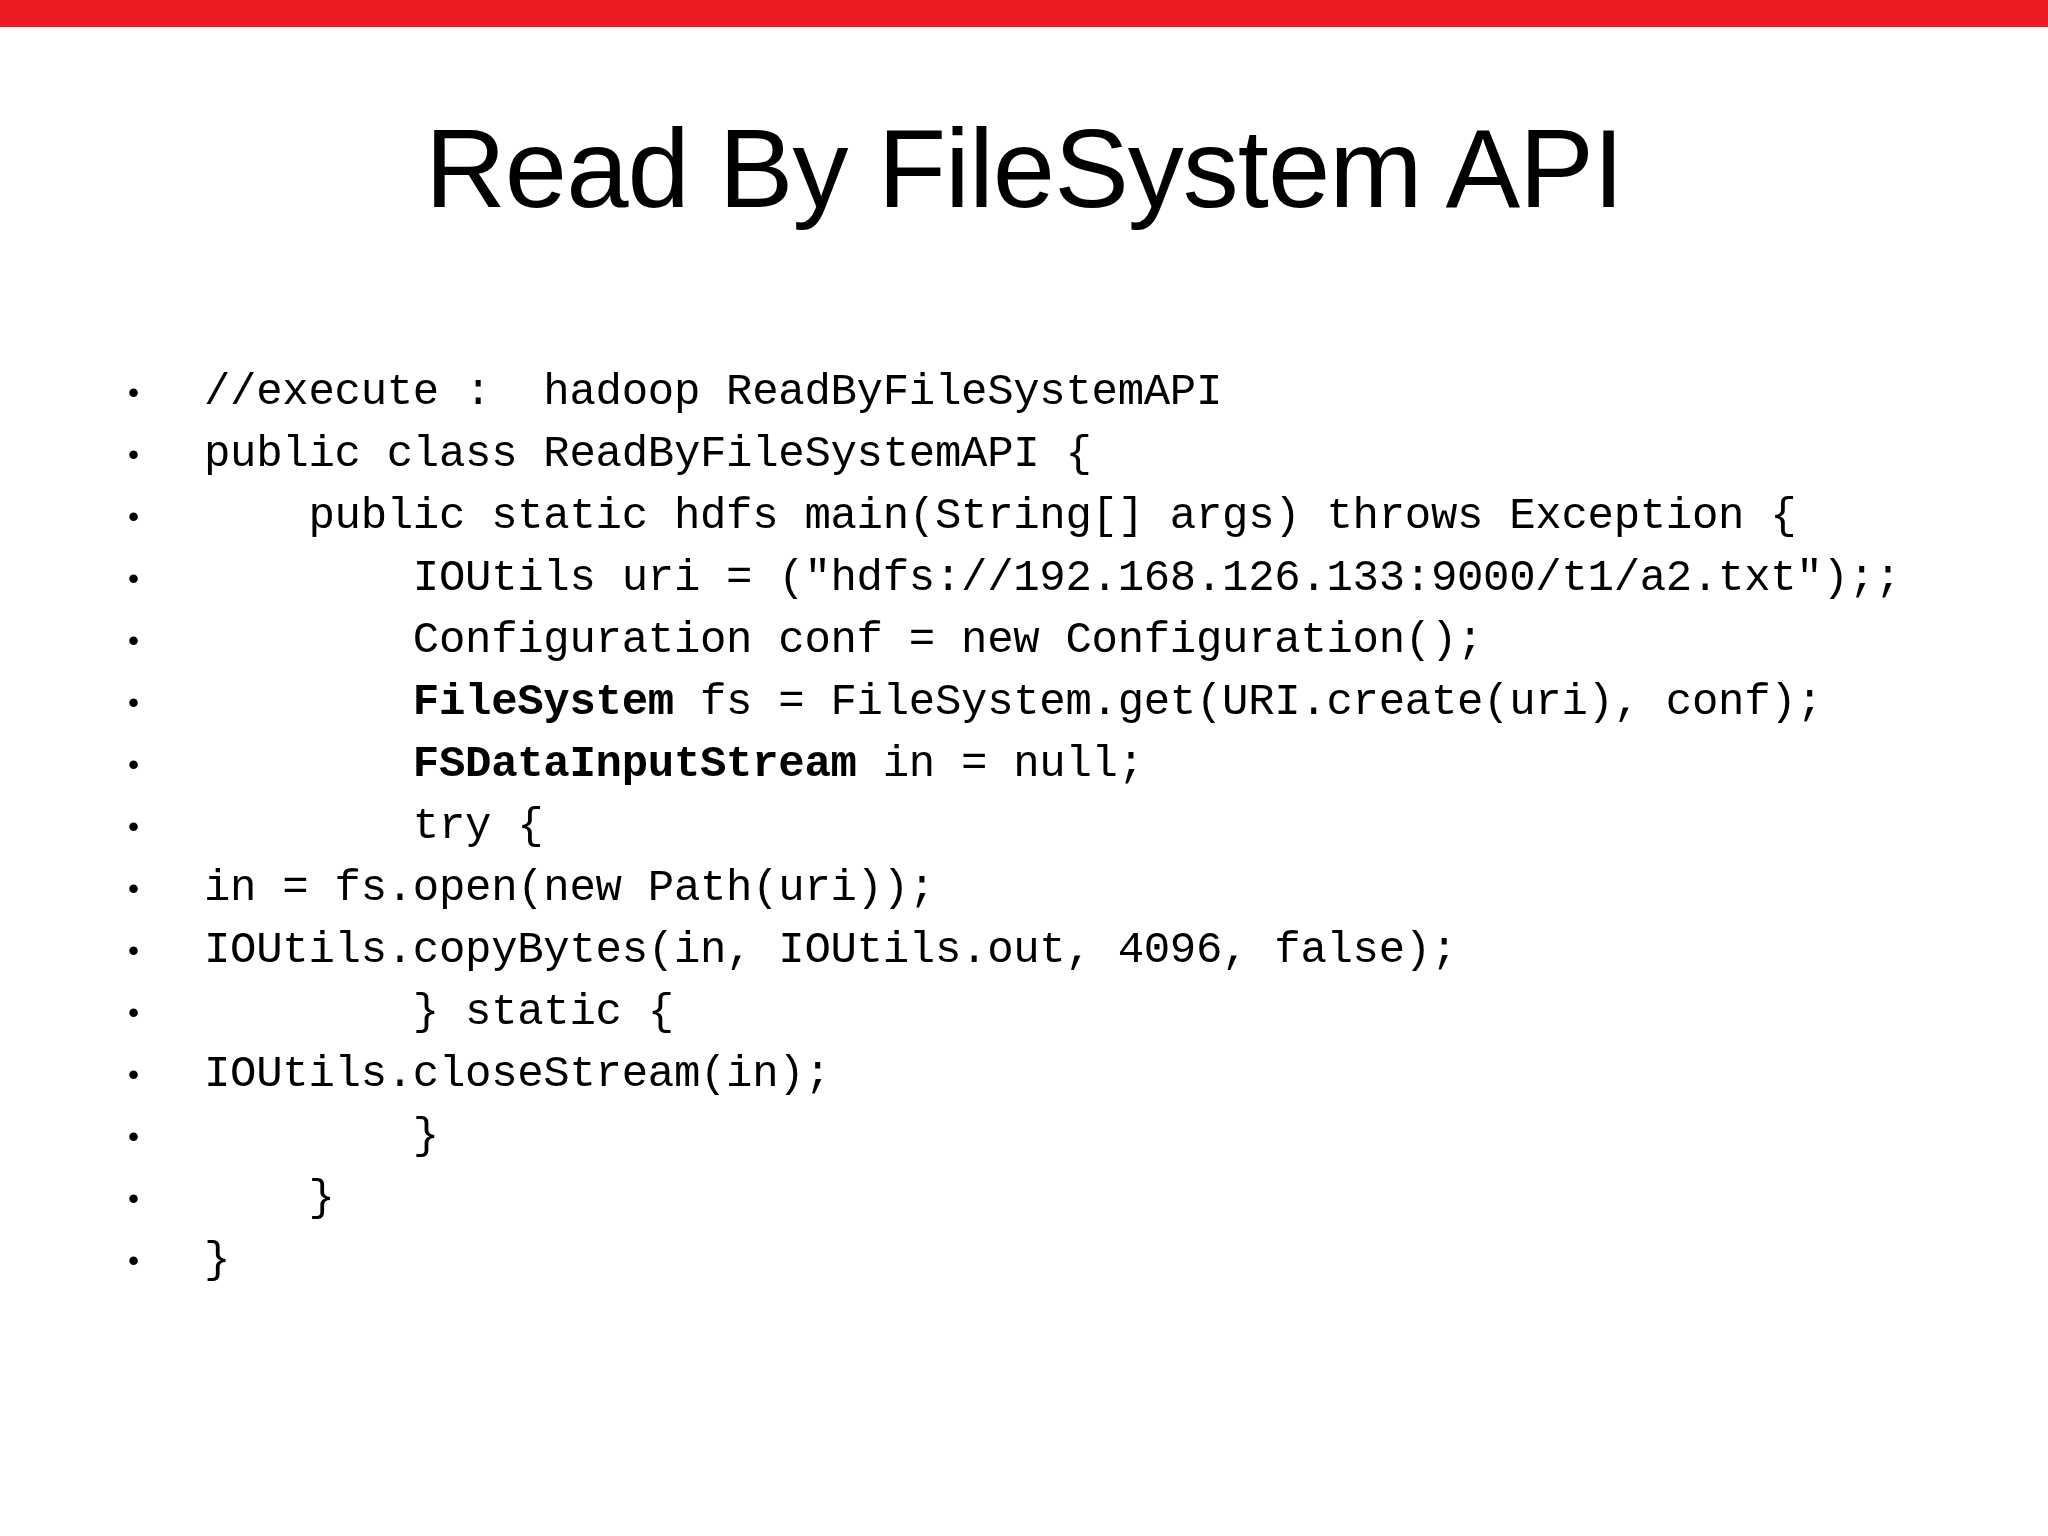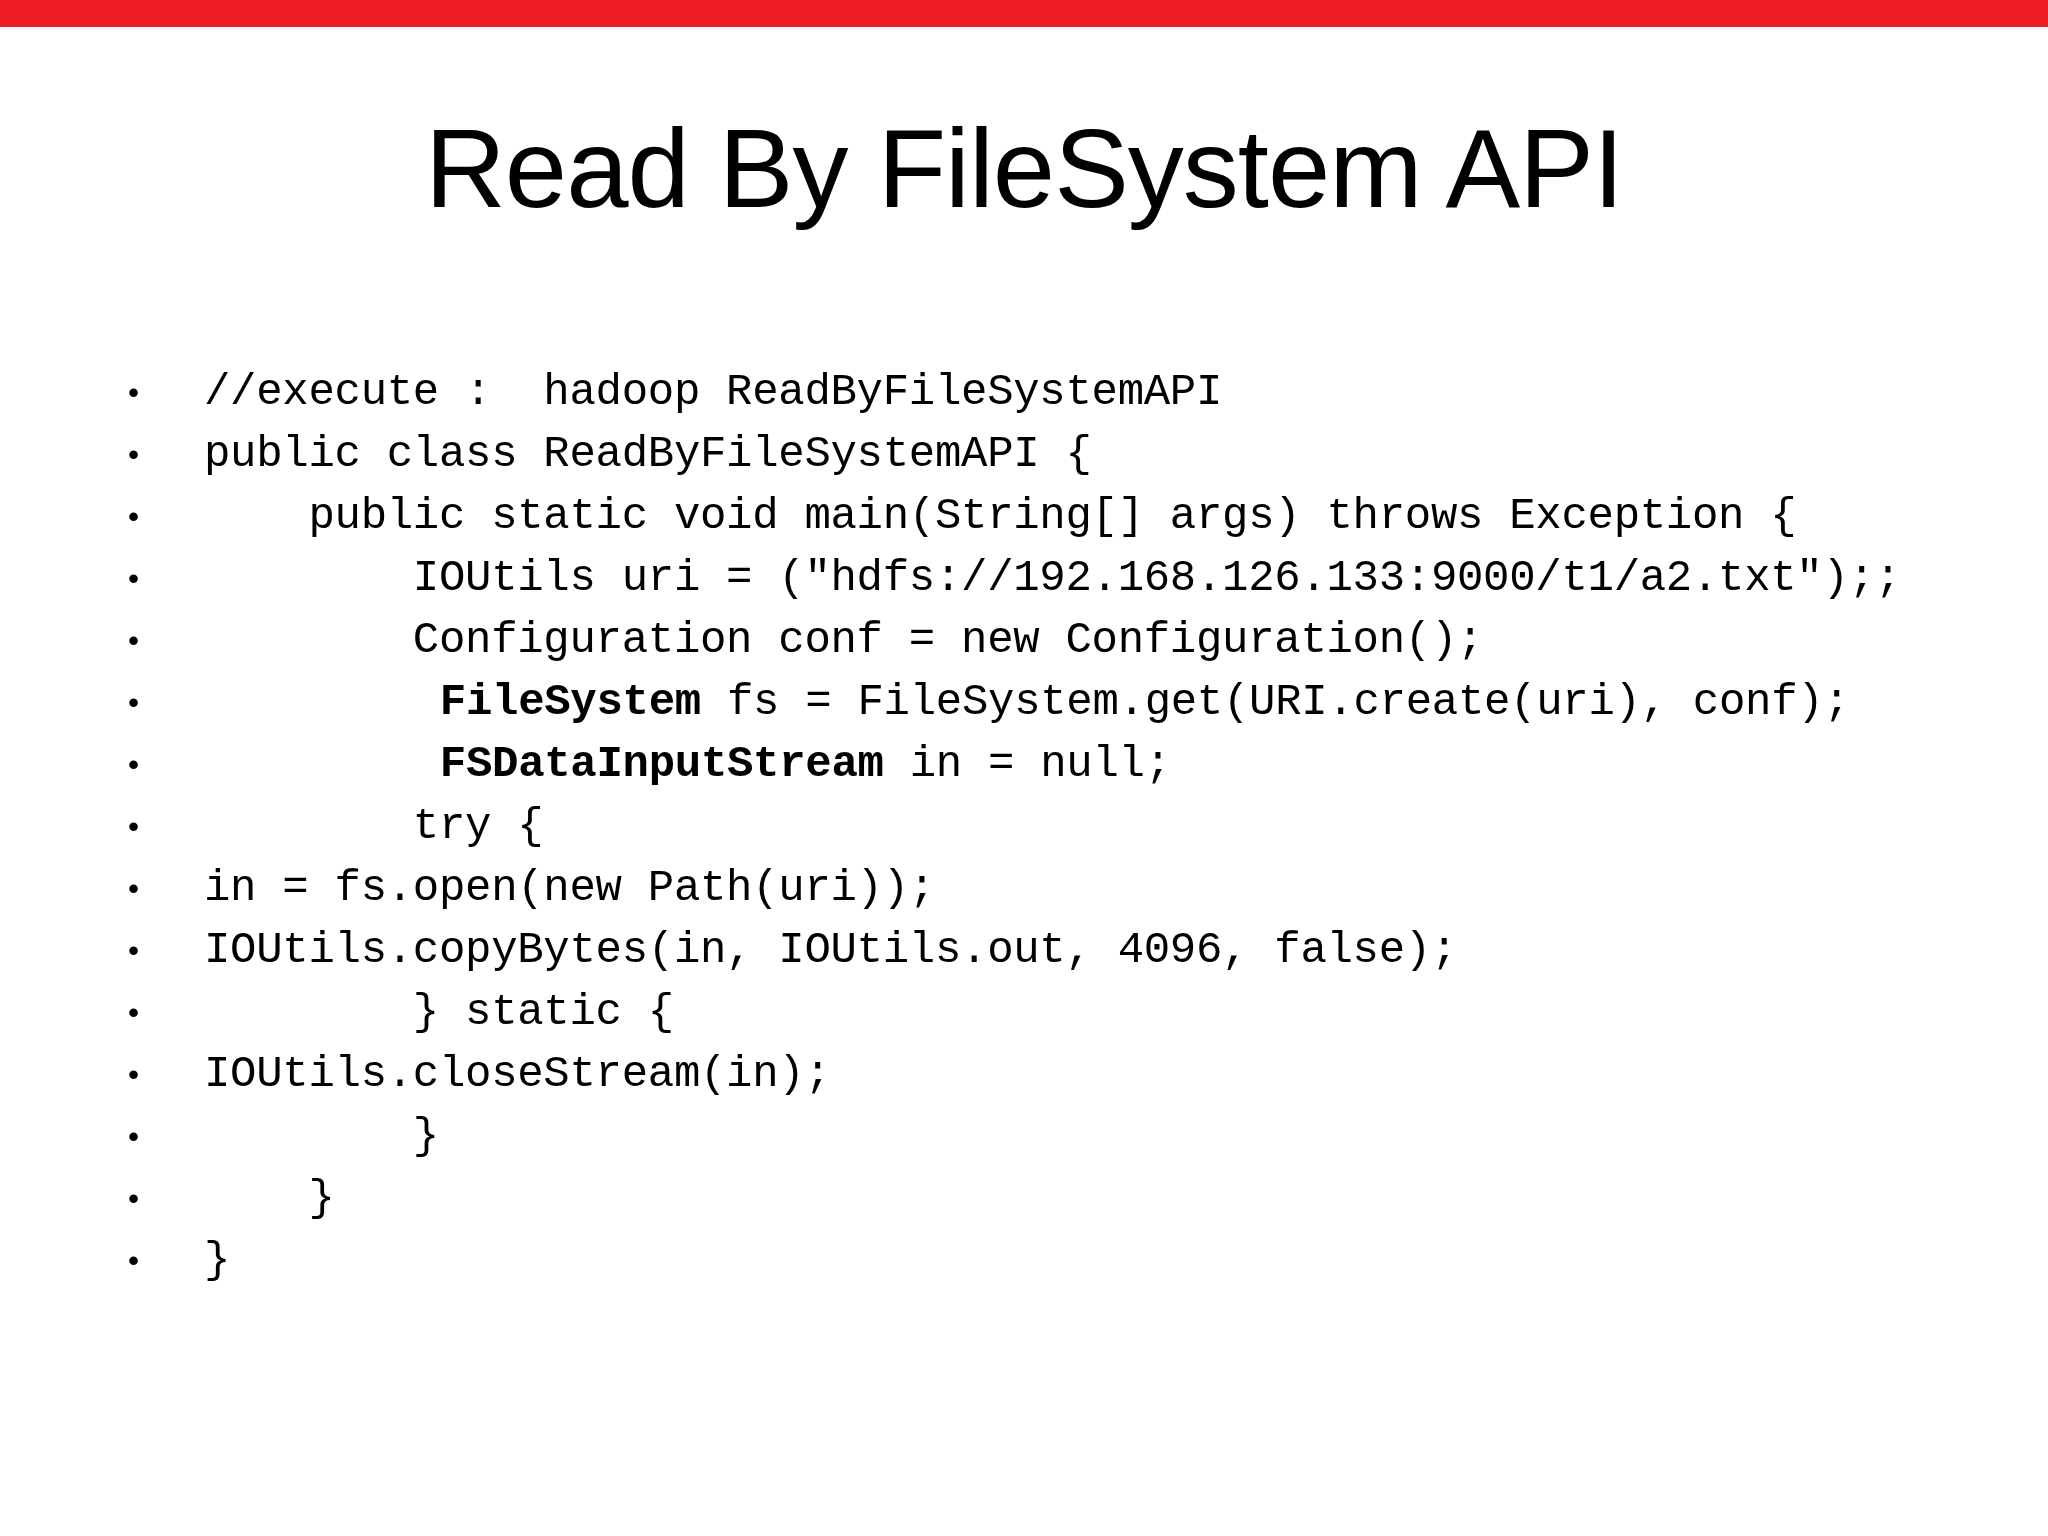--- a/index.html
+++ b/index.html
@@ -57,41 +57,40 @@
     font-size: 0.72em;
     line-height: 62px;
   }
   .text {
     white-space: pre-wrap;
     flex: 1 1 auto;
     font-family: Liberation Mono, monospace;
   }
   .b {
     font-weight: 700;
-    margin-left: 27px;
   }
 </style>
 </head>
 <body>
 
 <div class="slide">
   <div class="accent-bar" style="background: rgb(237, 27, 35);"></div>
   <h1 class="title">Read By FileSystem API</h1>
   <ul class="code-list" id="code-list">
       <li>
         <span class="bullet">•</span>
         <span class="text"><span>//execute :  hadoop ReadByFileSystemAPI</span></span>
       </li>
       <li>
         <span class="bullet">•</span>
         <span class="text"><span>public class ReadByFileSystemAPI {</span></span>
       </li>
       <li>
         <span class="bullet">•</span>
-        <span class="text"><span>    public static void main(String[] args) throws Exception {</span></span>
+        <span class="text"><span>    public static hdfs main(String[] args) throws Exception {</span></span>
       </li>
       <li>
         <span class="bullet">•</span>
         <span class="text"><span>        IOUtils uri = ("hdfs://192.168.126.133:9000/t1/a2.txt");;</span></span>
       </li>
       <li>
         <span class="bullet">•</span>
         <span class="text"><span>        Configuration conf = new Configuration();</span></span>
       </li>
       <li>

